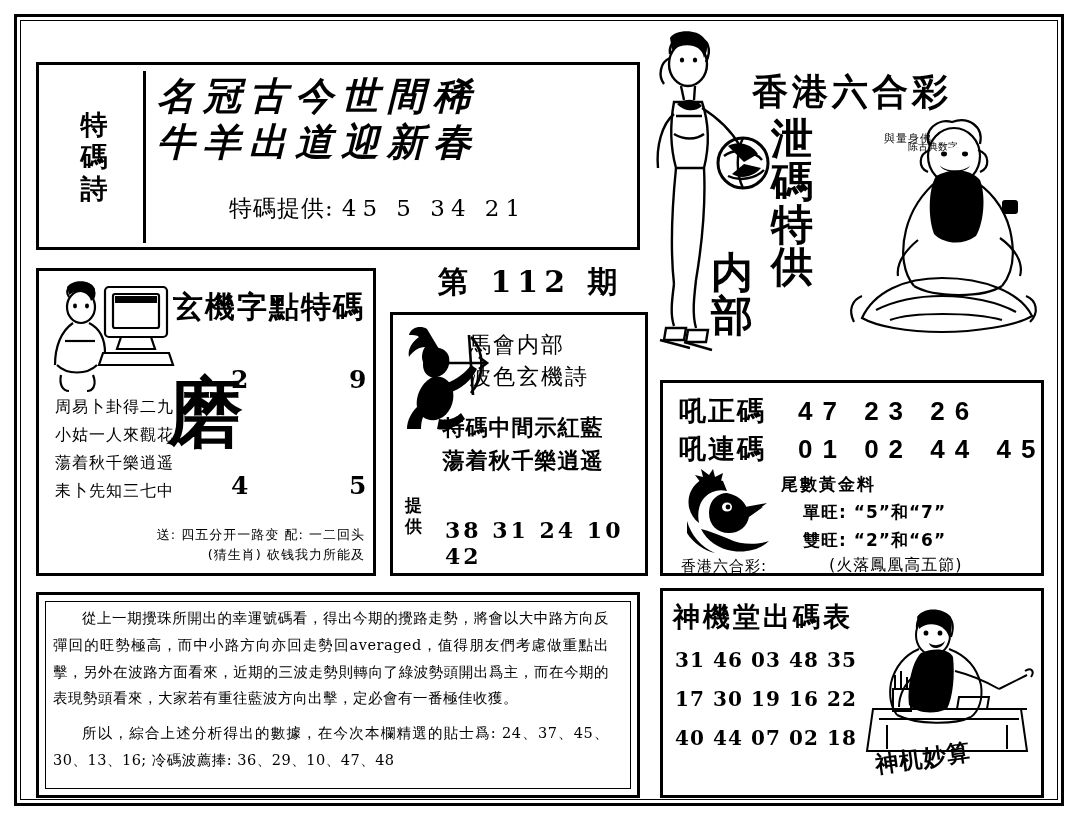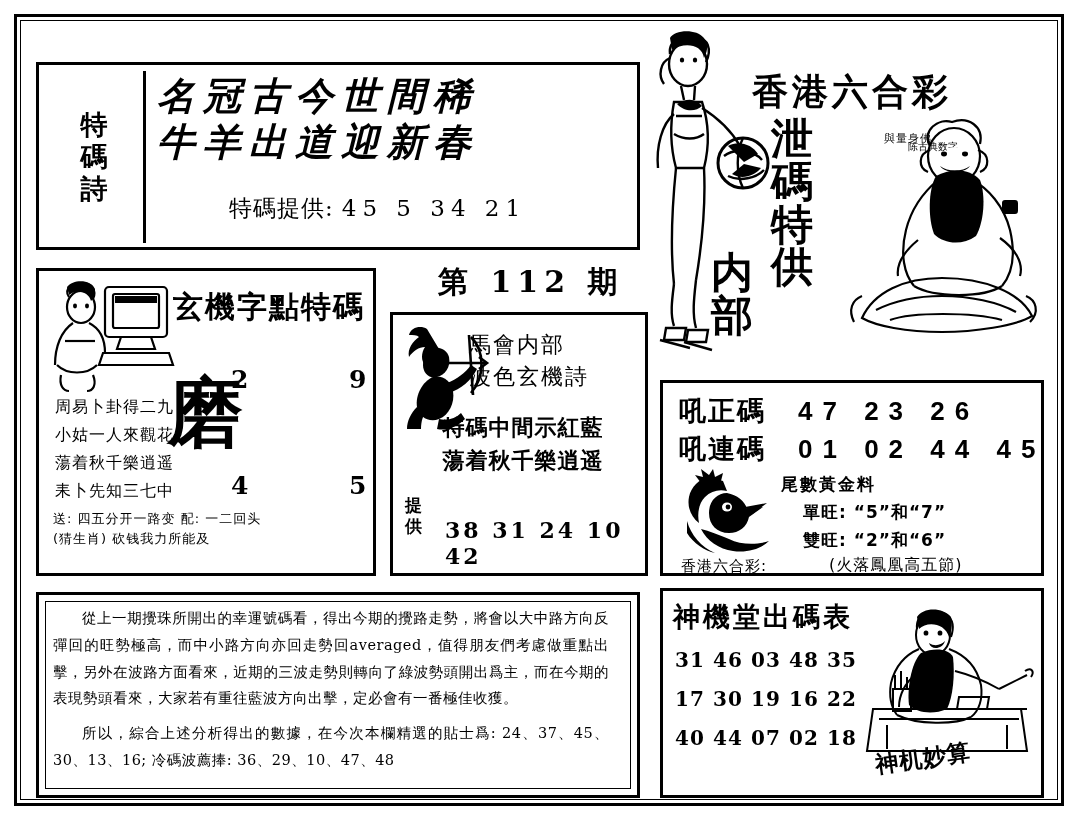--- a/index.html
+++ b/index.html
@@ -37,21 +37,21 @@
   #xuanjiBox{left:36px;top:268px;width:340px;height:308px;}
   #xuanjiTitle{position:absolute;left:134px;top:16px;font-size:30px;font-weight:bold;letter-spacing:2px;white-space:nowrap;}
   #bigChar{position:absolute;left:128px;top:104px;font-size:76px;font-weight:bold;line-height:1;}
   .corner{position:absolute;font-size:25px;font-weight:bold;font-family:"DejaVu Serif","Liberation Serif",serif;}
   #c2{left:192px;top:94px;}
   #c9{left:310px;top:94px;}
   #c4{left:192px;top:200px;}
   #c5{left:310px;top:200px;}
   #xuanjiPoem{position:absolute;left:16px;top:122px;width:124px;}
   .xjLine{font-size:16px;line-height:1.75;letter-spacing:1px;white-space:nowrap;font-family:"DejaVu Serif","Liberation Serif",serif;}
-  #xuanjiFoot{position:absolute;left:14px;top:238px;width:312px;text-align:left;}
+  #xuanjiFoot{position:absolute;left:14px;top:254px;width:312px;text-align:right;}
   #xuanjiFoot div{font-size:13px;line-height:1.55;letter-spacing:1px;}
 
   
   #maHuiBox{left:390px;top:312px;width:258px;height:264px;}
   #maHuiLines{position:absolute;left:76px;top:14px;}
   .mhLine{font-size:22px;font-weight:normal;letter-spacing:2px;white-space:nowrap;line-height:1.45;}
   #maHuiLines2{position:absolute;left:14px;top:96px;width:232px;text-align:center;}
   .mhLine2{font-size:22px;font-weight:bold;letter-spacing:1px;white-space:nowrap;line-height:1.5;}
   #tiGong{position:absolute;left:12px;top:180px;width:34px;font-size:17px;font-weight:bold;line-height:1.25;}
   #mhNums{position:absolute;left:52px;top:202px;font-size:22px;font-weight:bold;letter-spacing:3px;font-family:"DejaVu Serif","Liberation Serif",serif;}

